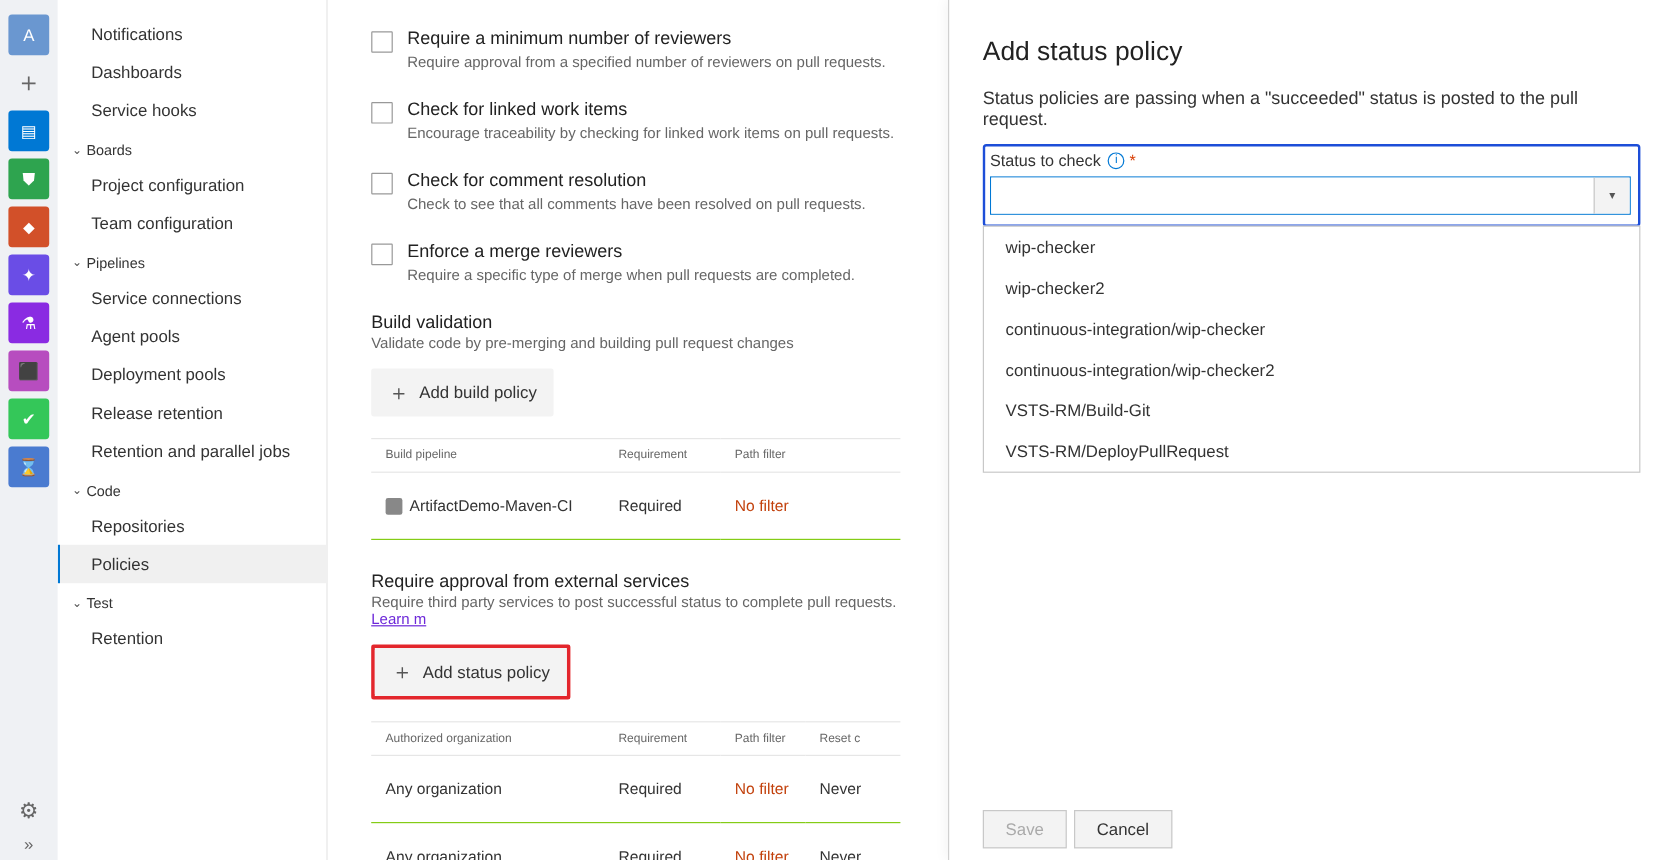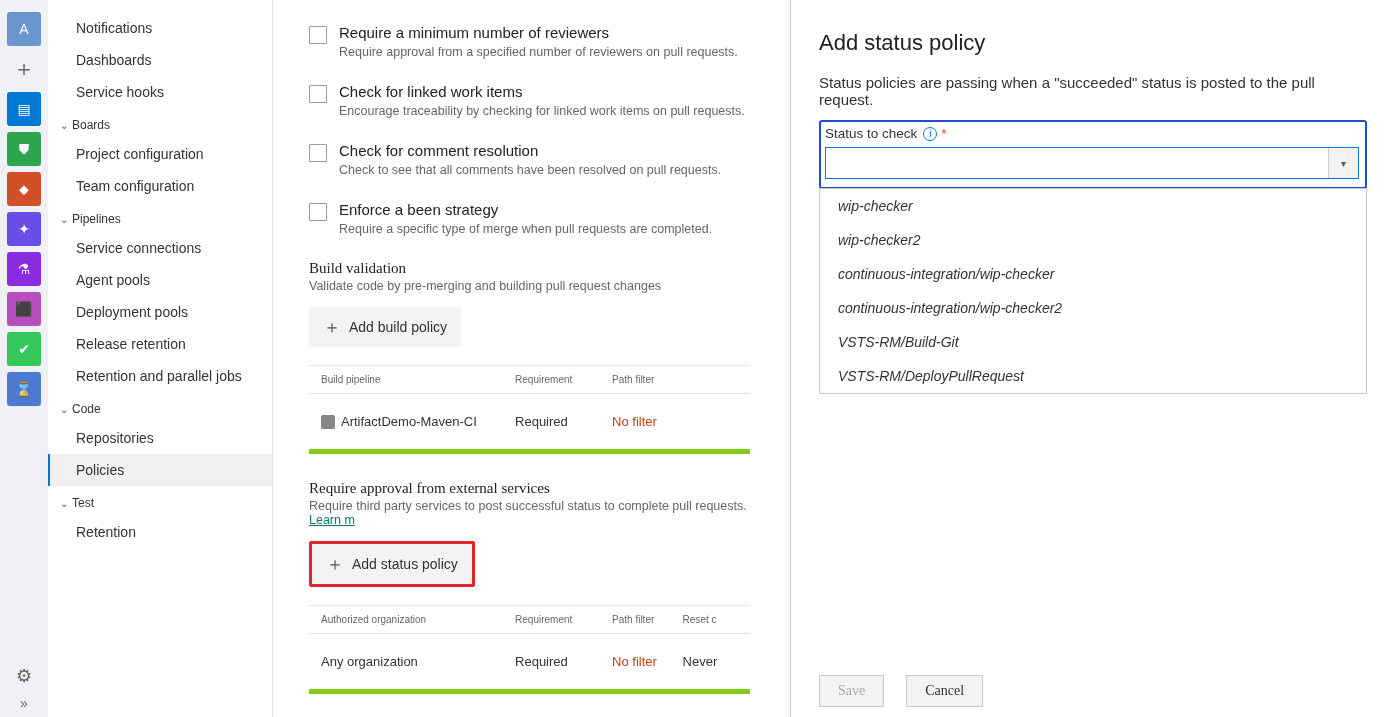--- a/index.html
+++ b/index.html
@@ -19,47 +19,47 @@
     .sidebar .section-head { padding: 10px 0 6px 12px; display:flex; align-items:center; cursor:pointer; }
     .sidebar .section-head .chev { font-size:10px; color:#555; width:12px; }
     .sidebar .section-head .label { font-size: 12px; color:#333; }
 
     
     .main { flex: 1; height:717px; overflow:auto; padding: 24px 40px 40px 36px; position:relative; }
     .policy-row { display:flex; align-items:flex-start; margin-bottom: 24px; }
     .policy-row .chk { width:18px; height:18px; border:1px solid #999; margin-right: 12px; margin-top:2px; flex-shrink:0; cursor:pointer; border-radius:1px; }
     .policy-row .ttl { font-size:15px; color:#222; }
     .policy-row .desc { font-size:12.5px; color:#666; margin-top:4px; }
-    .sec-head { font-size:15px; color:#222; margin-top:8px;font-family:Liberation Serif, serif; }
+    .sec-head { font-size:15px; color:#222; margin-top:8px; }
     .sec-desc { font-size:12.5px; color:#666; margin-top:2px; }
-    .sec-desc a { color:#0f766e; }
+    .sec-desc a { color:#6d28d9; }
     .add-btn { display:inline-flex; align-items:center; padding: 8px 14px; background:#f3f3f3; margin-top:14px; cursor:pointer; border-radius:2px; }
     .add-btn .plus { font-size:18px; color:#555; margin-right:8px; font-weight:300; }
     .highlight-box { border: 3px solid #e3262c; padding:0; border-radius:2px; display:inline-block; }
     .tbl { width:100%; border-collapse:collapse; margin-top:18px; font-size:13px; }
     .tbl th { text-align:left; font-weight:400; color:#666; padding:8px 12px; border-top:1px solid #e6e6e6; border-bottom:1px solid #e6e6e6; font-size:10px; }
-    .tbl td { padding:20px 12px; border-bottom:5px solid #84cc16; }
+    .tbl td { padding:20px 12px; border-bottom:1px solid #84cc16; }
     .tbl td.muted { color:#c2410c; }
     .pipeline-icon { display:inline-block; width:14px; height:14px; background:#888; margin-right:6px; vertical-align:text-bottom; border-radius:2px;}
 
     
     .panel { width: 605px; height:717px; border-left:1px solid #d0d0d0; box-shadow:-2px 0 10px rgba(0,0,0,0.05); background:#fff; padding: 30px 28px; position:relative; }
     .panel h2 { font-size:22px; font-weight:400; color:#222; margin-bottom:18px; }
     .panel .intro { font-size:15px; margin-bottom:16px; }
     .field-label { font-size:13.5px; color:#333; display:flex; align-items:center; }
     .info-icon { display:inline-flex; width:14px; height:14px; border:1px solid #0078d4; border-radius:50%; color:#0078d4; font-size:10px; align-items:center; justify-content:center; margin-left:6px; }
     .req { color:#d83b01; margin-left:4px; }
     .combo { margin-top:6px; display:flex; border:1px solid #0078d4; height:32px; width:100%; max-width:550px; }
     .combo input { border:none; flex:1; padding:0 8px; font-size:14px; outline:none; }
     .combo .arrow { width:30px; border-left:1px solid #c8c8c8; background:#f3f3f3; display:flex; align-items:center; justify-content:center; font-size:10px; color:#555; cursor:pointer;}
     .highlight-field { border:2px solid #1d4ed8; padding:4px 6px 8px 4px; border-radius:3px; margin-top:-4px; max-width:562px; }
-    .dropdown { border:1px solid #c8c8c8; max-width:562px; background:#fff; margin-top:-1px;font-style:italic; }
+    .dropdown { border:1px solid #c8c8c8; max-width:562px; background:#fff; margin-top:-1px; }
     .dropdown .opt { padding:9px 18px; font-size:14px; cursor:pointer; }
     .panel-actions { position:absolute; bottom:10px; left:28px; display:flex; }
-    .btn { padding: 7px 18px; border:1px solid #c8c8c8; background:#f3f3f3; margin-right:22px; font-size:14px; cursor:pointer;font-family:Liberation Serif, serif; }
+    .btn { padding: 7px 18px; border:1px solid #c8c8c8; background:#f3f3f3; margin-right:6px; font-size:14px; cursor:pointer; }
     .btn.disabled { color:#aaa; cursor:default; }
   </style>
 </head>
 <body>
 
 <div class="iconbar">
   <div id="iconbar-tiles">
       <div class="tile" style="background: rgb(106, 151, 208); color: rgb(255, 255, 255);">A</div>
       <div class="tile" style="background: transparent; color: rgb(102, 102, 102); font-size: 22px;">＋</div>
       <div class="tile" style="background: rgb(0, 120, 212); color: rgb(255, 255, 255);">▤</div>
@@ -132,21 +132,21 @@
       <div class="policy-row">
         <div class="chk"></div>
         <div>
           <div class="ttl">Check for comment resolution</div>
           <div class="desc">Check to see that all comments have been resolved on pull requests.</div>
         </div>
       </div>
       <div class="policy-row">
         <div class="chk"></div>
         <div>
-          <div class="ttl">Enforce a been strategy</div>
+          <div class="ttl">Enforce a merge reviewers</div>
           <div class="desc">Require a specific type of merge when pull requests are completed.</div>
         </div>
       </div>
     </div>
 
   <div>
     <div class="sec-head">Build validation</div>
     <div class="sec-desc">Validate code by pre-merging and building pull request changes</div>
     <div class="add-btn">
       <span class="plus">＋</span>

